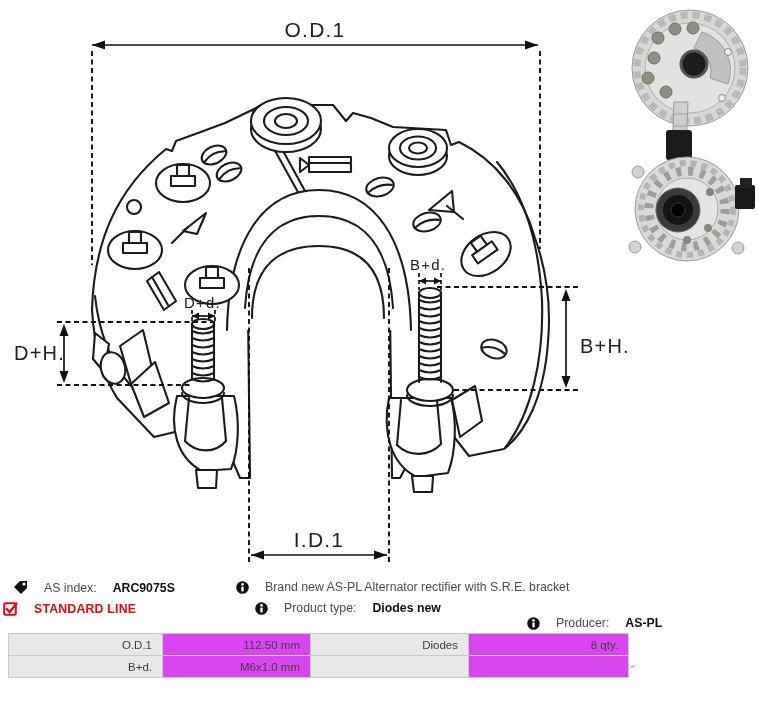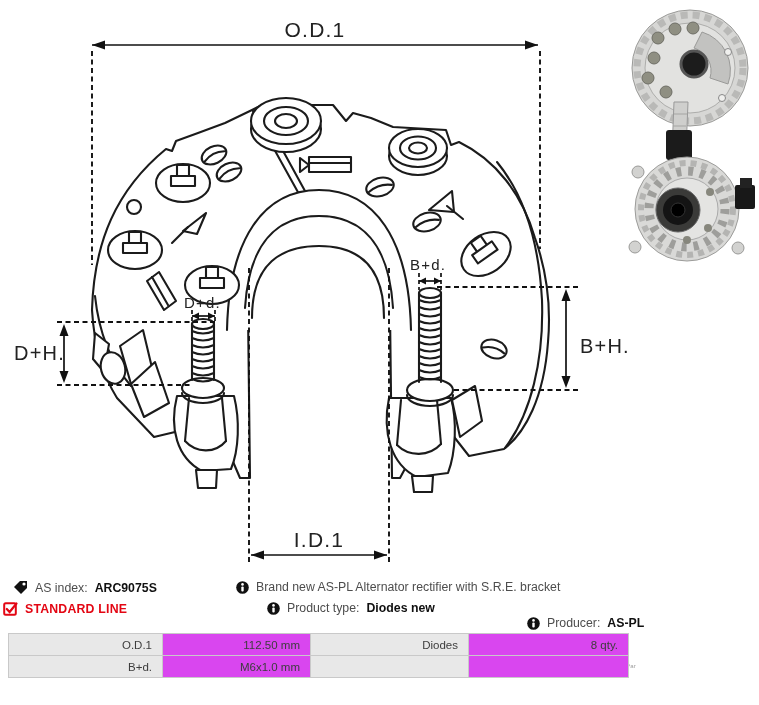--- a/index.html
+++ b/index.html
@@ -3,21 +3,21 @@
 <meta charset="utf-8">
 <style>
   html,body{margin:0;padding:0;background:#fff;}
   .stage{position:relative;width:759px;height:705px;background:#fff;overflow:hidden;
          font-family:"Liberation Sans",sans-serif;}
   .abs{position:absolute;}
   
   #drawing{left:0;top:0;}
   .dim-label{fill:#222;font-family:"Liberation Sans",sans-serif;letter-spacing:1.2px;}
   
-  .info-item{position:absolute;display:flex;align-items:center;gap:7px;
+  .info-item{position:absolute;display:flex;align-items:center;gap:16px;
              font-size:12.3px;color:#4d4d4d;white-space:nowrap;}
   .info-item .b{font-weight:bold;color:#101010;}
   .red-badge{color:#e30613;font-weight:bold;letter-spacing:.2px;}
   .icon{display:inline-block;flex:0 0 auto;}
   
   .as-logo{position:absolute;left:556px;top:593px;width:80px;height:38px;margin-top:43px;}
   
   .spec-table{position:absolute;left:8px;top:633px;width:620px;border-collapse:collapse;
               table-layout:fixed;}
   .spec-table td{border:1px solid #c9c9c9;height:21px;font-size:11.5px;color:#3d3d3d;
@@ -302,21 +302,21 @@
   </div>
 
   <div class="info-item" style="left:3px;top:601px;">
     <svg class="icon" width="15" height="15" viewBox="0 0 15 15">
       <rect x="1.2" y="2.2" width="11.6" height="11.6" rx="1.5" fill="none" stroke="#e30613" stroke-width="2"></rect>
       <path d="M 3.8 8 L 6.6 11 L 13.5 2.5" fill="none" stroke="#e30613" stroke-width="2.2" stroke-linecap="round"></path>
     </svg>
     <span class="red-badge">STANDARD LINE</span>
   </div>
 
-  <div class="info-item" style="left:236px;top:601px;padding-left:31px;">
+  <div class="info-item" style="left:224px;top:601px;padding-left:31px;">
     <svg class="icon" width="13" height="13" viewBox="0 0 13 13">
       <circle cx="6.5" cy="6.5" r="6.3" fill="#111"></circle>
       <circle cx="6.5" cy="3.4" r="1.3" fill="#fff"></circle>
       <rect x="5.3" y="5.4" width="2.4" height="5" rx="1" fill="#fff"></rect>
     </svg>
     <span>Product type:</span>
     <span class="b">Diodes new</span>
   </div>
 
   <div class="as-logo">

